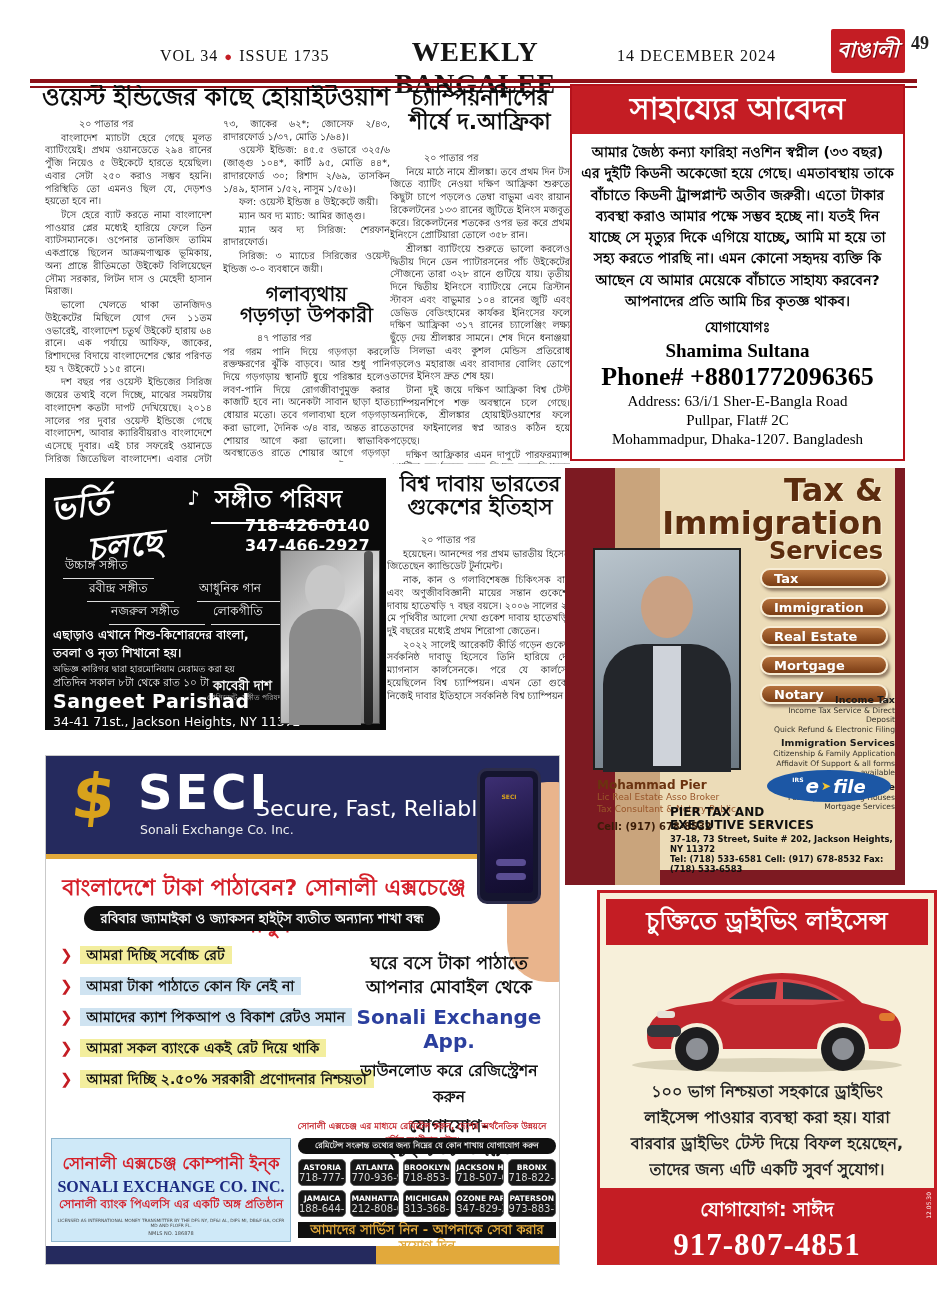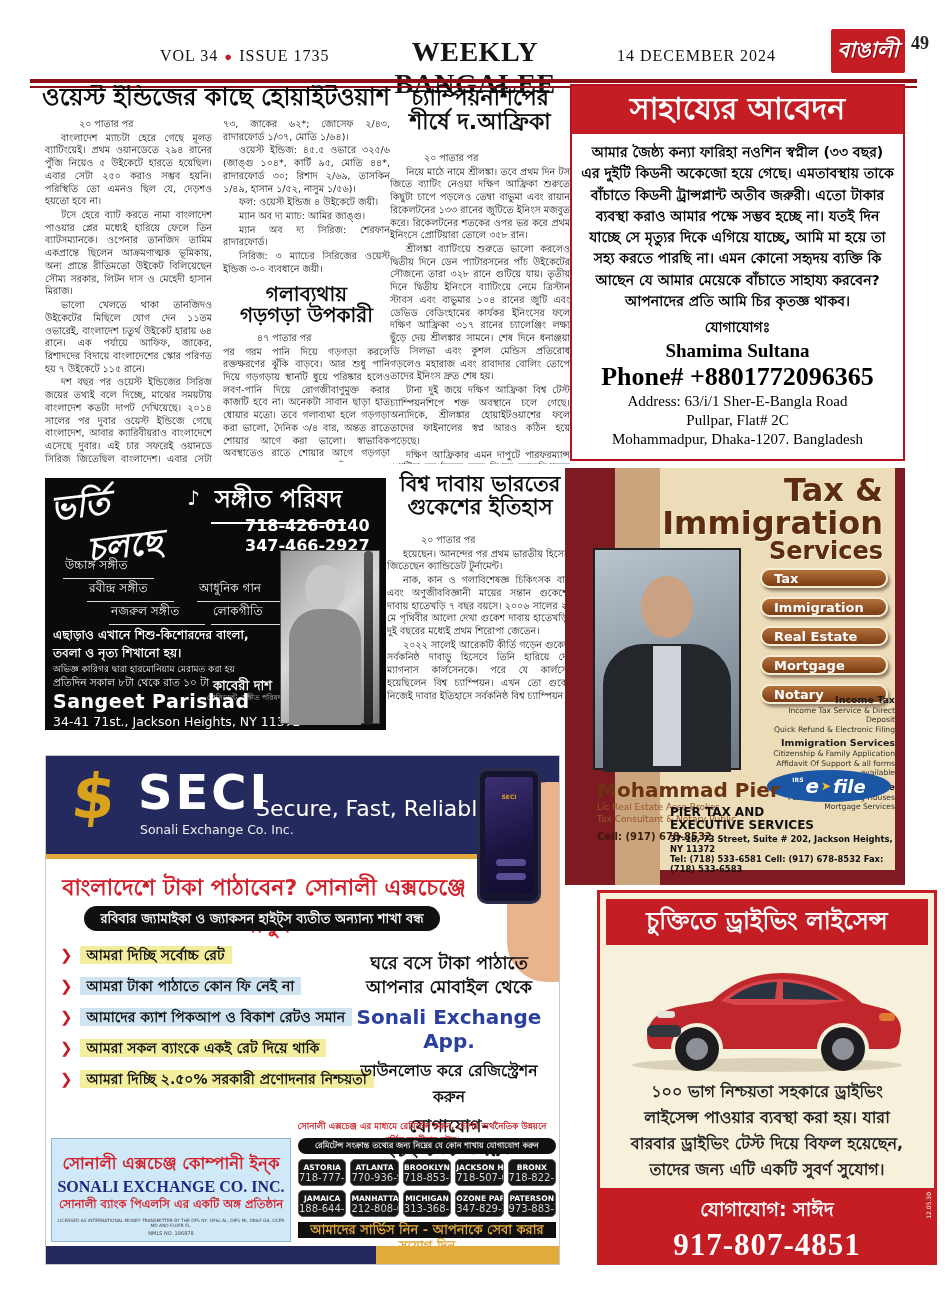--- a/index.html
+++ b/index.html
@@ -76,21 +76,21 @@
   .tax-title .t3 { font-size:24px; display:block; }
   .tax-pill { left:195px; width:128px; height:20px; border-radius:11px; border:2px solid #f7ecd4;
               background:linear-gradient(#b5713c,#7a3c14); color:#fff; font-size:13px; font-weight:bold;
               line-height:17px; padding-left:12px; box-shadow:2px 3px 3px rgba(40,10,5,.45); }
   .tax-photo { left:28px; top:80px; width:148px; height:222px; border:2px solid #20201e;
                background:linear-gradient(160deg,#b9c4cc,#8d9aa5 55%,#6d7881); }
   .tax-photo .head { position:absolute; left:46px; top:26px; width:52px; height:62px; border-radius:50%; background:#caa183; }
   .tax-photo .suit { position:absolute; left:8px; top:94px; width:128px; height:128px; border-radius:40px 40px 0 0; background:#23262b; }
   .tax-photo .shirt { position:absolute; left:58px; top:96px; width:28px; height:120px; background:#cfd3da; }
   .tax-person { left:32px; top:310px; color:#6b3310; }
-  .tax-person .nm { font-size:20px; font-weight:bold; }
+  .tax-person .nm { font-size:12px; font-weight:bold; }
   .tax-person .sb { font-size:9px; color:#99562a; line-height:1.3; }
   .tax-person .cl { font-size:10px; font-weight:bold; color:#3a1c08; margin-top:6px; }
   .tax-svc { left:195px; top:226px; width:135px; color:#1c1c1c;text-align:right; }
   .tax-svc h4 { font-size:9.5px; margin-bottom:1px; }
   .tax-svc div { font-size:7.6px; line-height:1.25; margin-bottom:3px; color:#33302a; }
   .efile { left:202px; top:302px; width:124px; height:32px; background:#1c57a5; border-radius:50%;
            color:#fff; display:flex; align-items:center; justify-content:center; font-style:italic; font-weight:bold; }
   .efile .irs { font-size:6px; font-style:normal; margin-right:2px; align-self:flex-start; margin-top:6px; }
   .efile .e { font-size:20px; }
   .efile .arrow { color:#f4c531; font-size:12px; padding:0 2px; }

